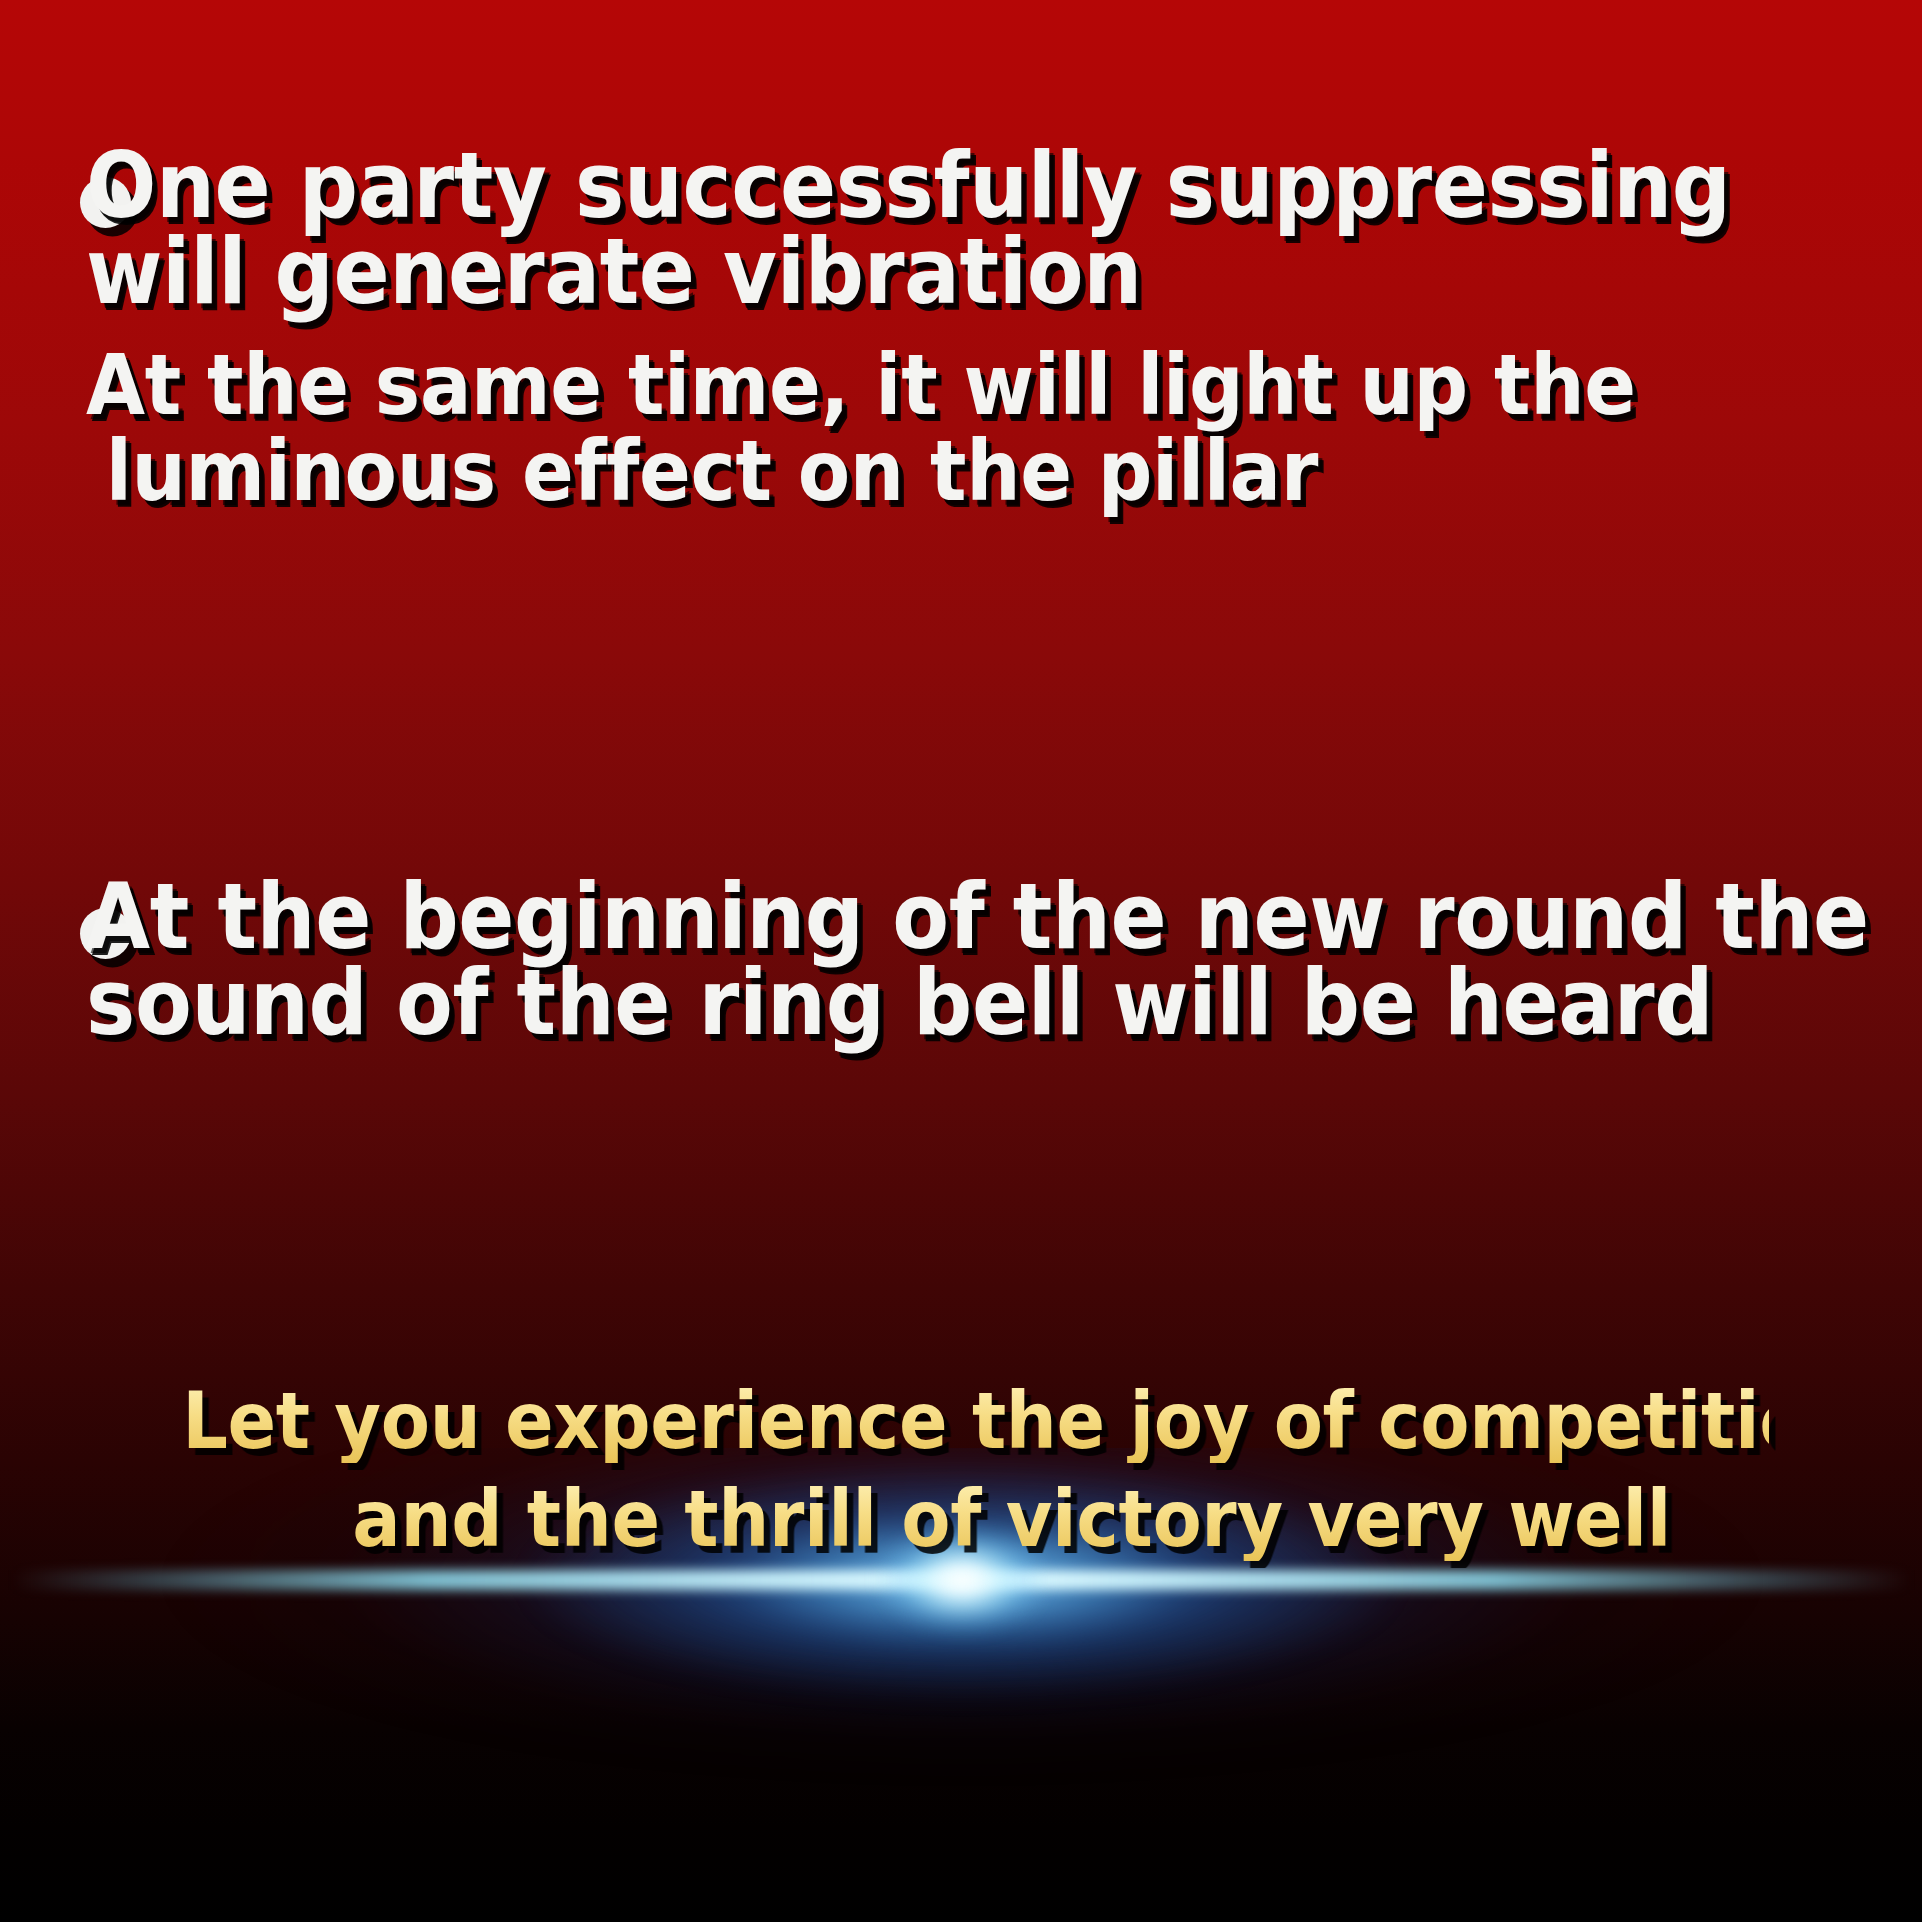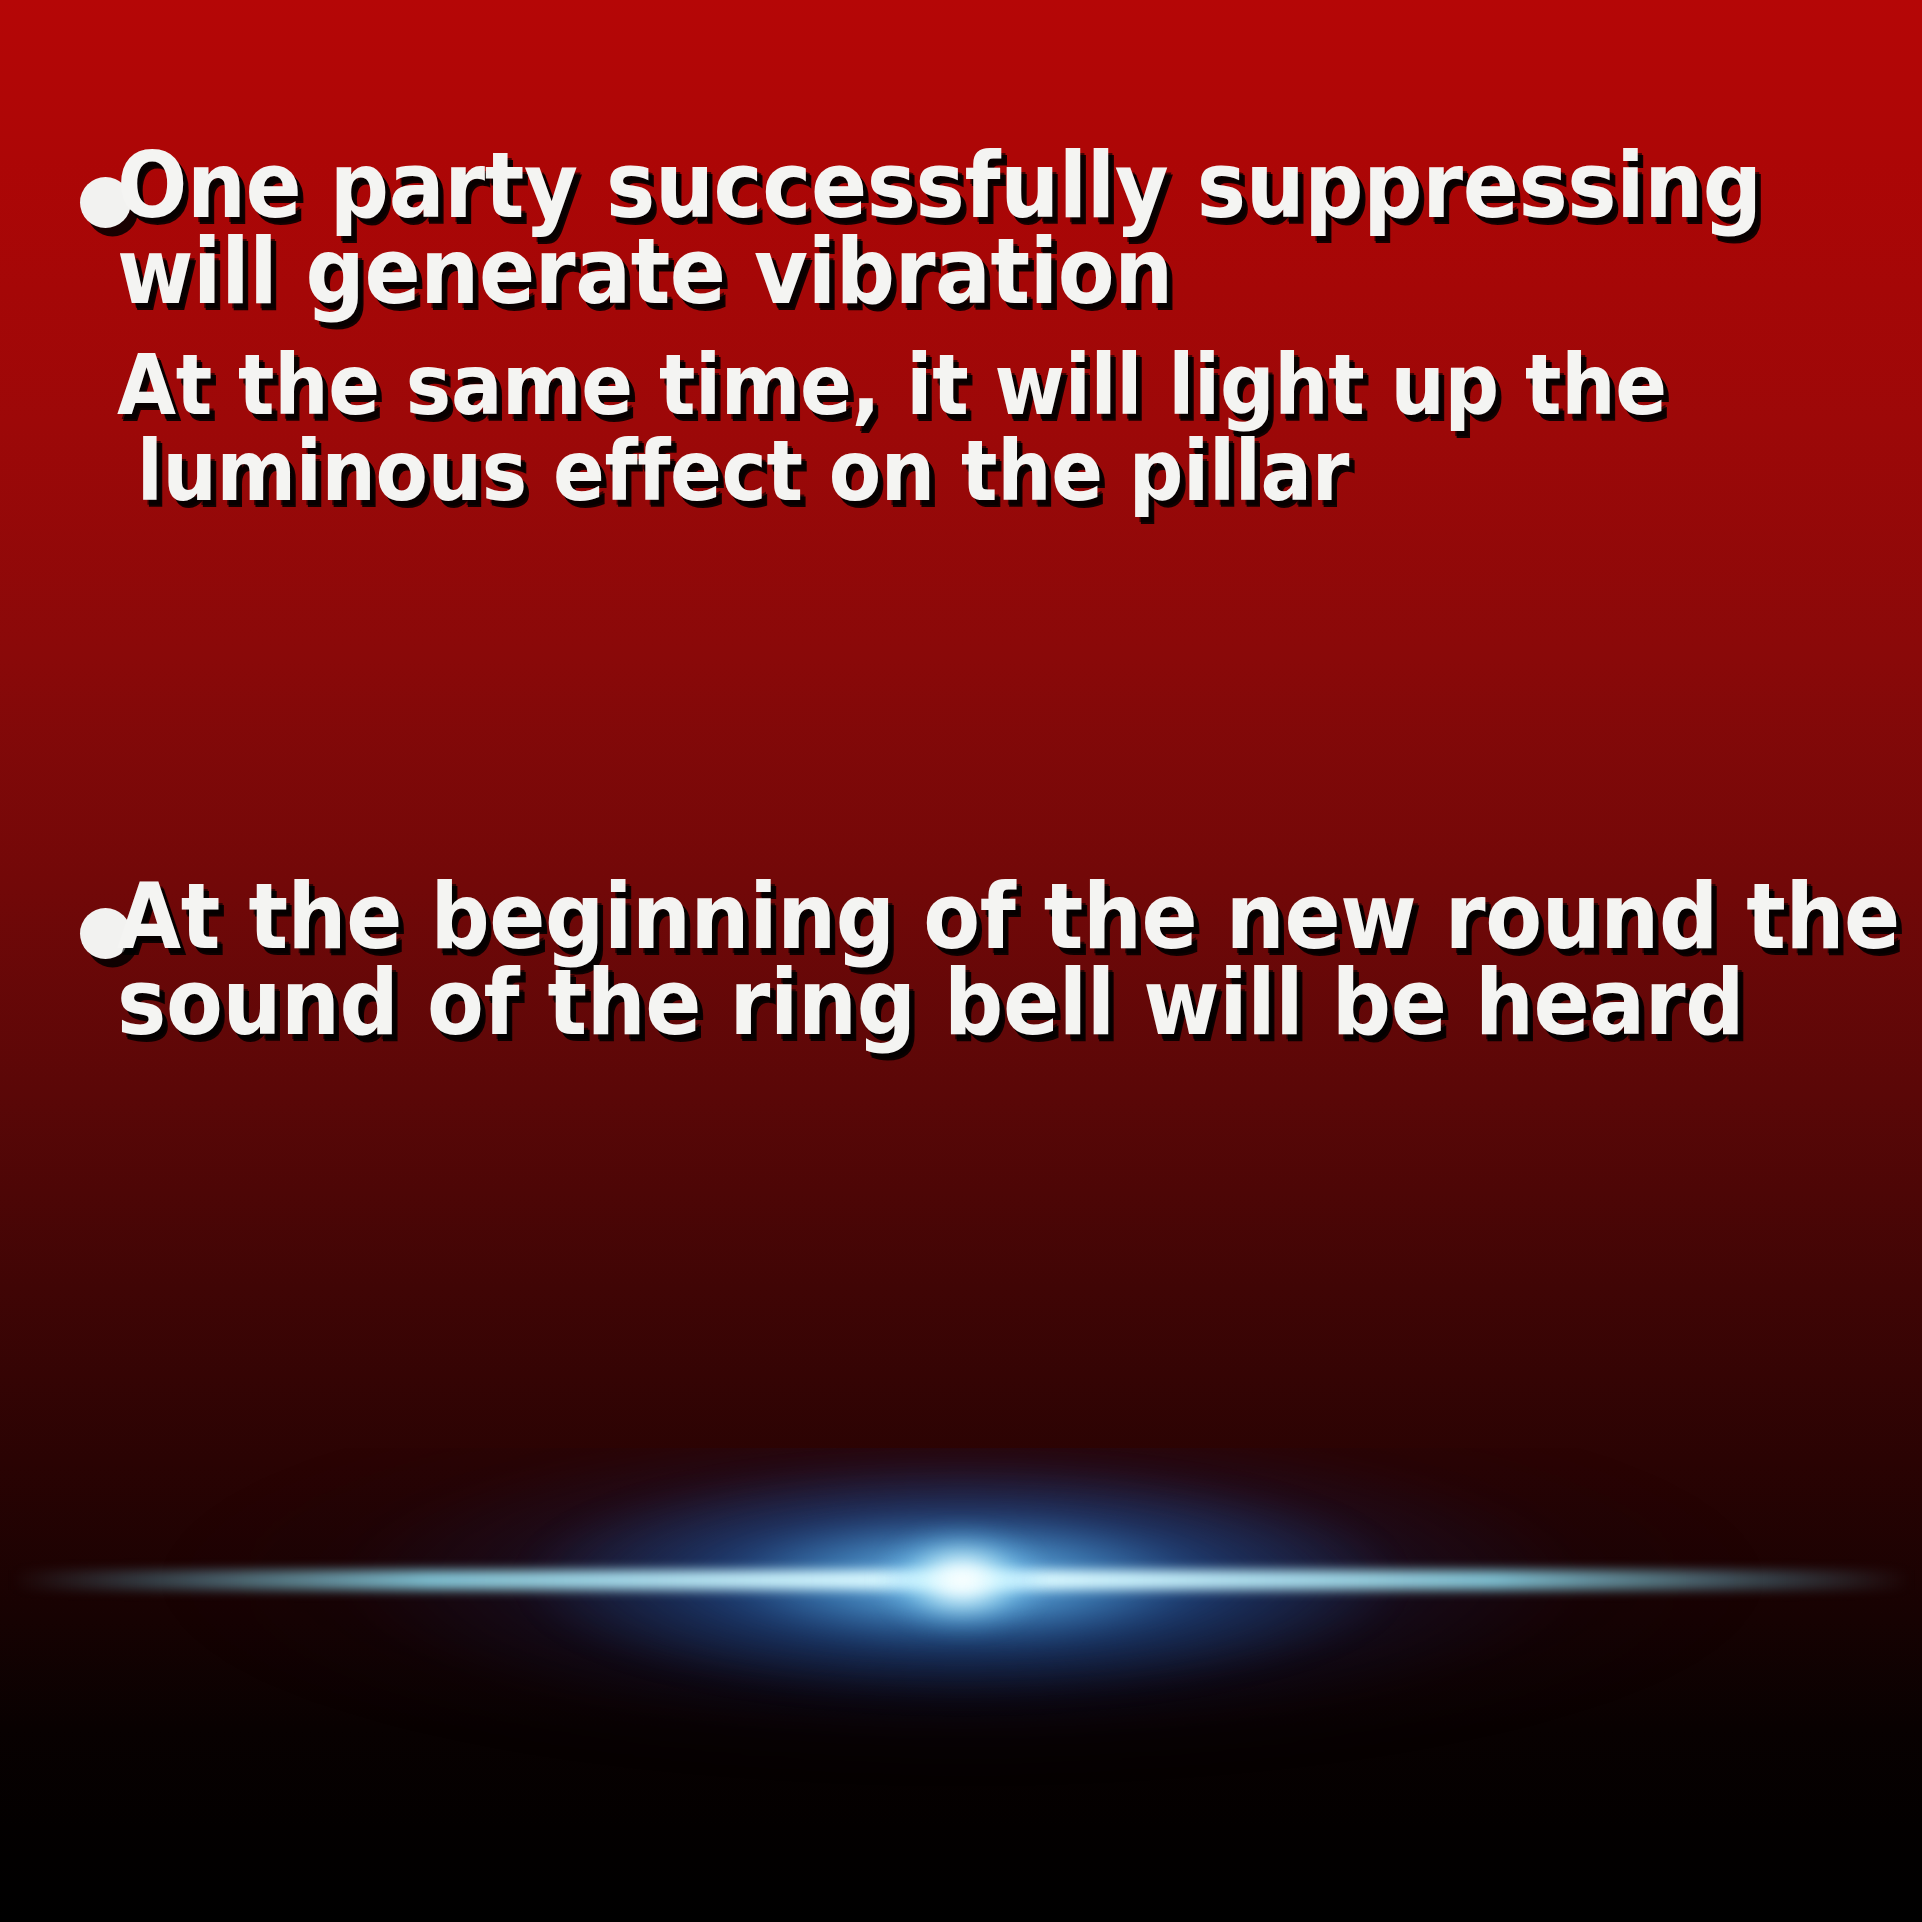--- a/index.html
+++ b/index.html
@@ -121,21 +121,21 @@
     position: absolute;
     left: 0;
     right: 0;
   }
   #bullet-block-1 { top: 143px; }
   #bullet-block-2 { top: 874px; }
   #closing-block  { top: 1380px; }
 
   .bullet-row {
     position: relative;
-    padding-left: 117px;
+    padding-left: 86px;
   }
 
   .bullet-dot {
     position: absolute;
     left: 80px;
     top: 34px;
     width: 51px;
     height: 51px;
     border-radius: 50%;
     background: #f2f2f0;
@@ -201,20 +201,24 @@
     </div>
 
     <div class="bullet-block" id="bullet-block-2">
       <div class="bullet-row">
         <span class="bullet-dot"></span>
         <div class="line main">At the beginning of the new round the</div>
         <div class="line main">sound of the ring bell will be heard</div>
       </div>
     </div>
 
+    <div class="bullet-block" id="closing-block">
+      <div class="gold-line" id="gold-line-1">Let you experience the joy of competition</div>
+      <div class="gold-line" id="gold-line-2">and the thrill of victory very well</div>
+    </div>
 
   </div>
 
   <div class="flare-layer">
     <div class="flare-halo"></div>
     <div class="flare-halo2"></div>
     <div class="flare-streak"></div>
     <div class="flare-core"></div>
   </div>
 

